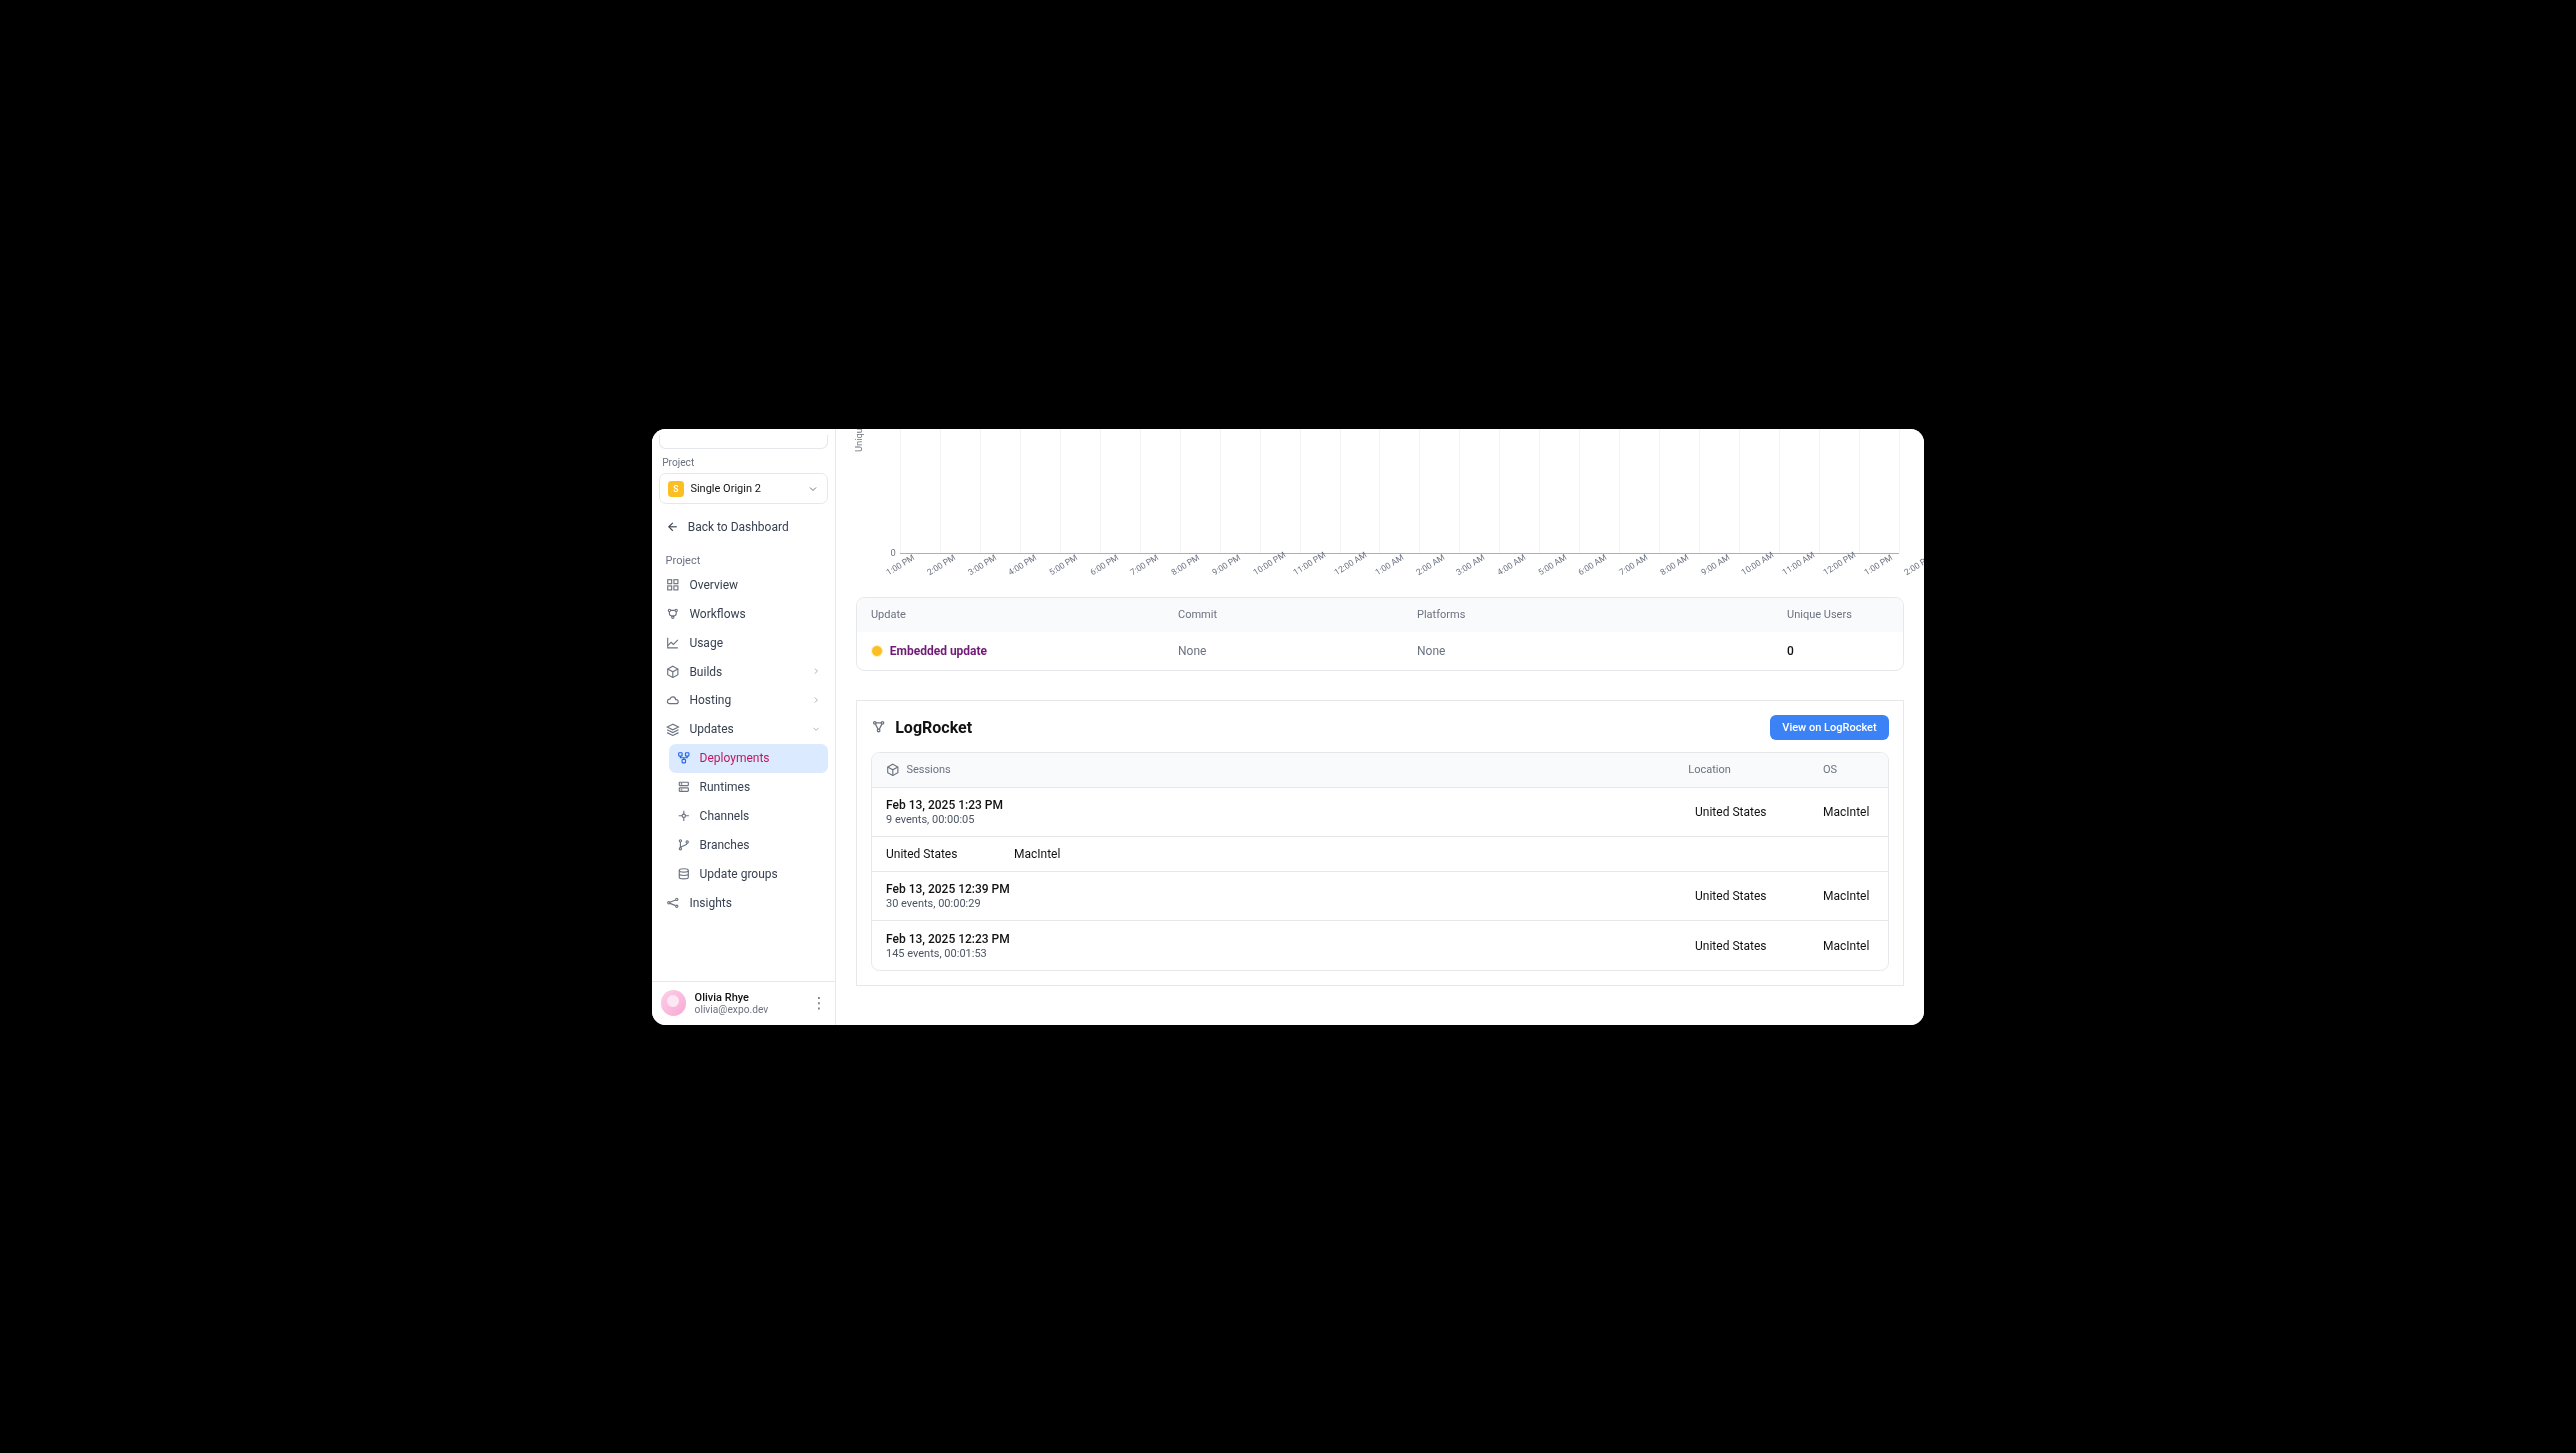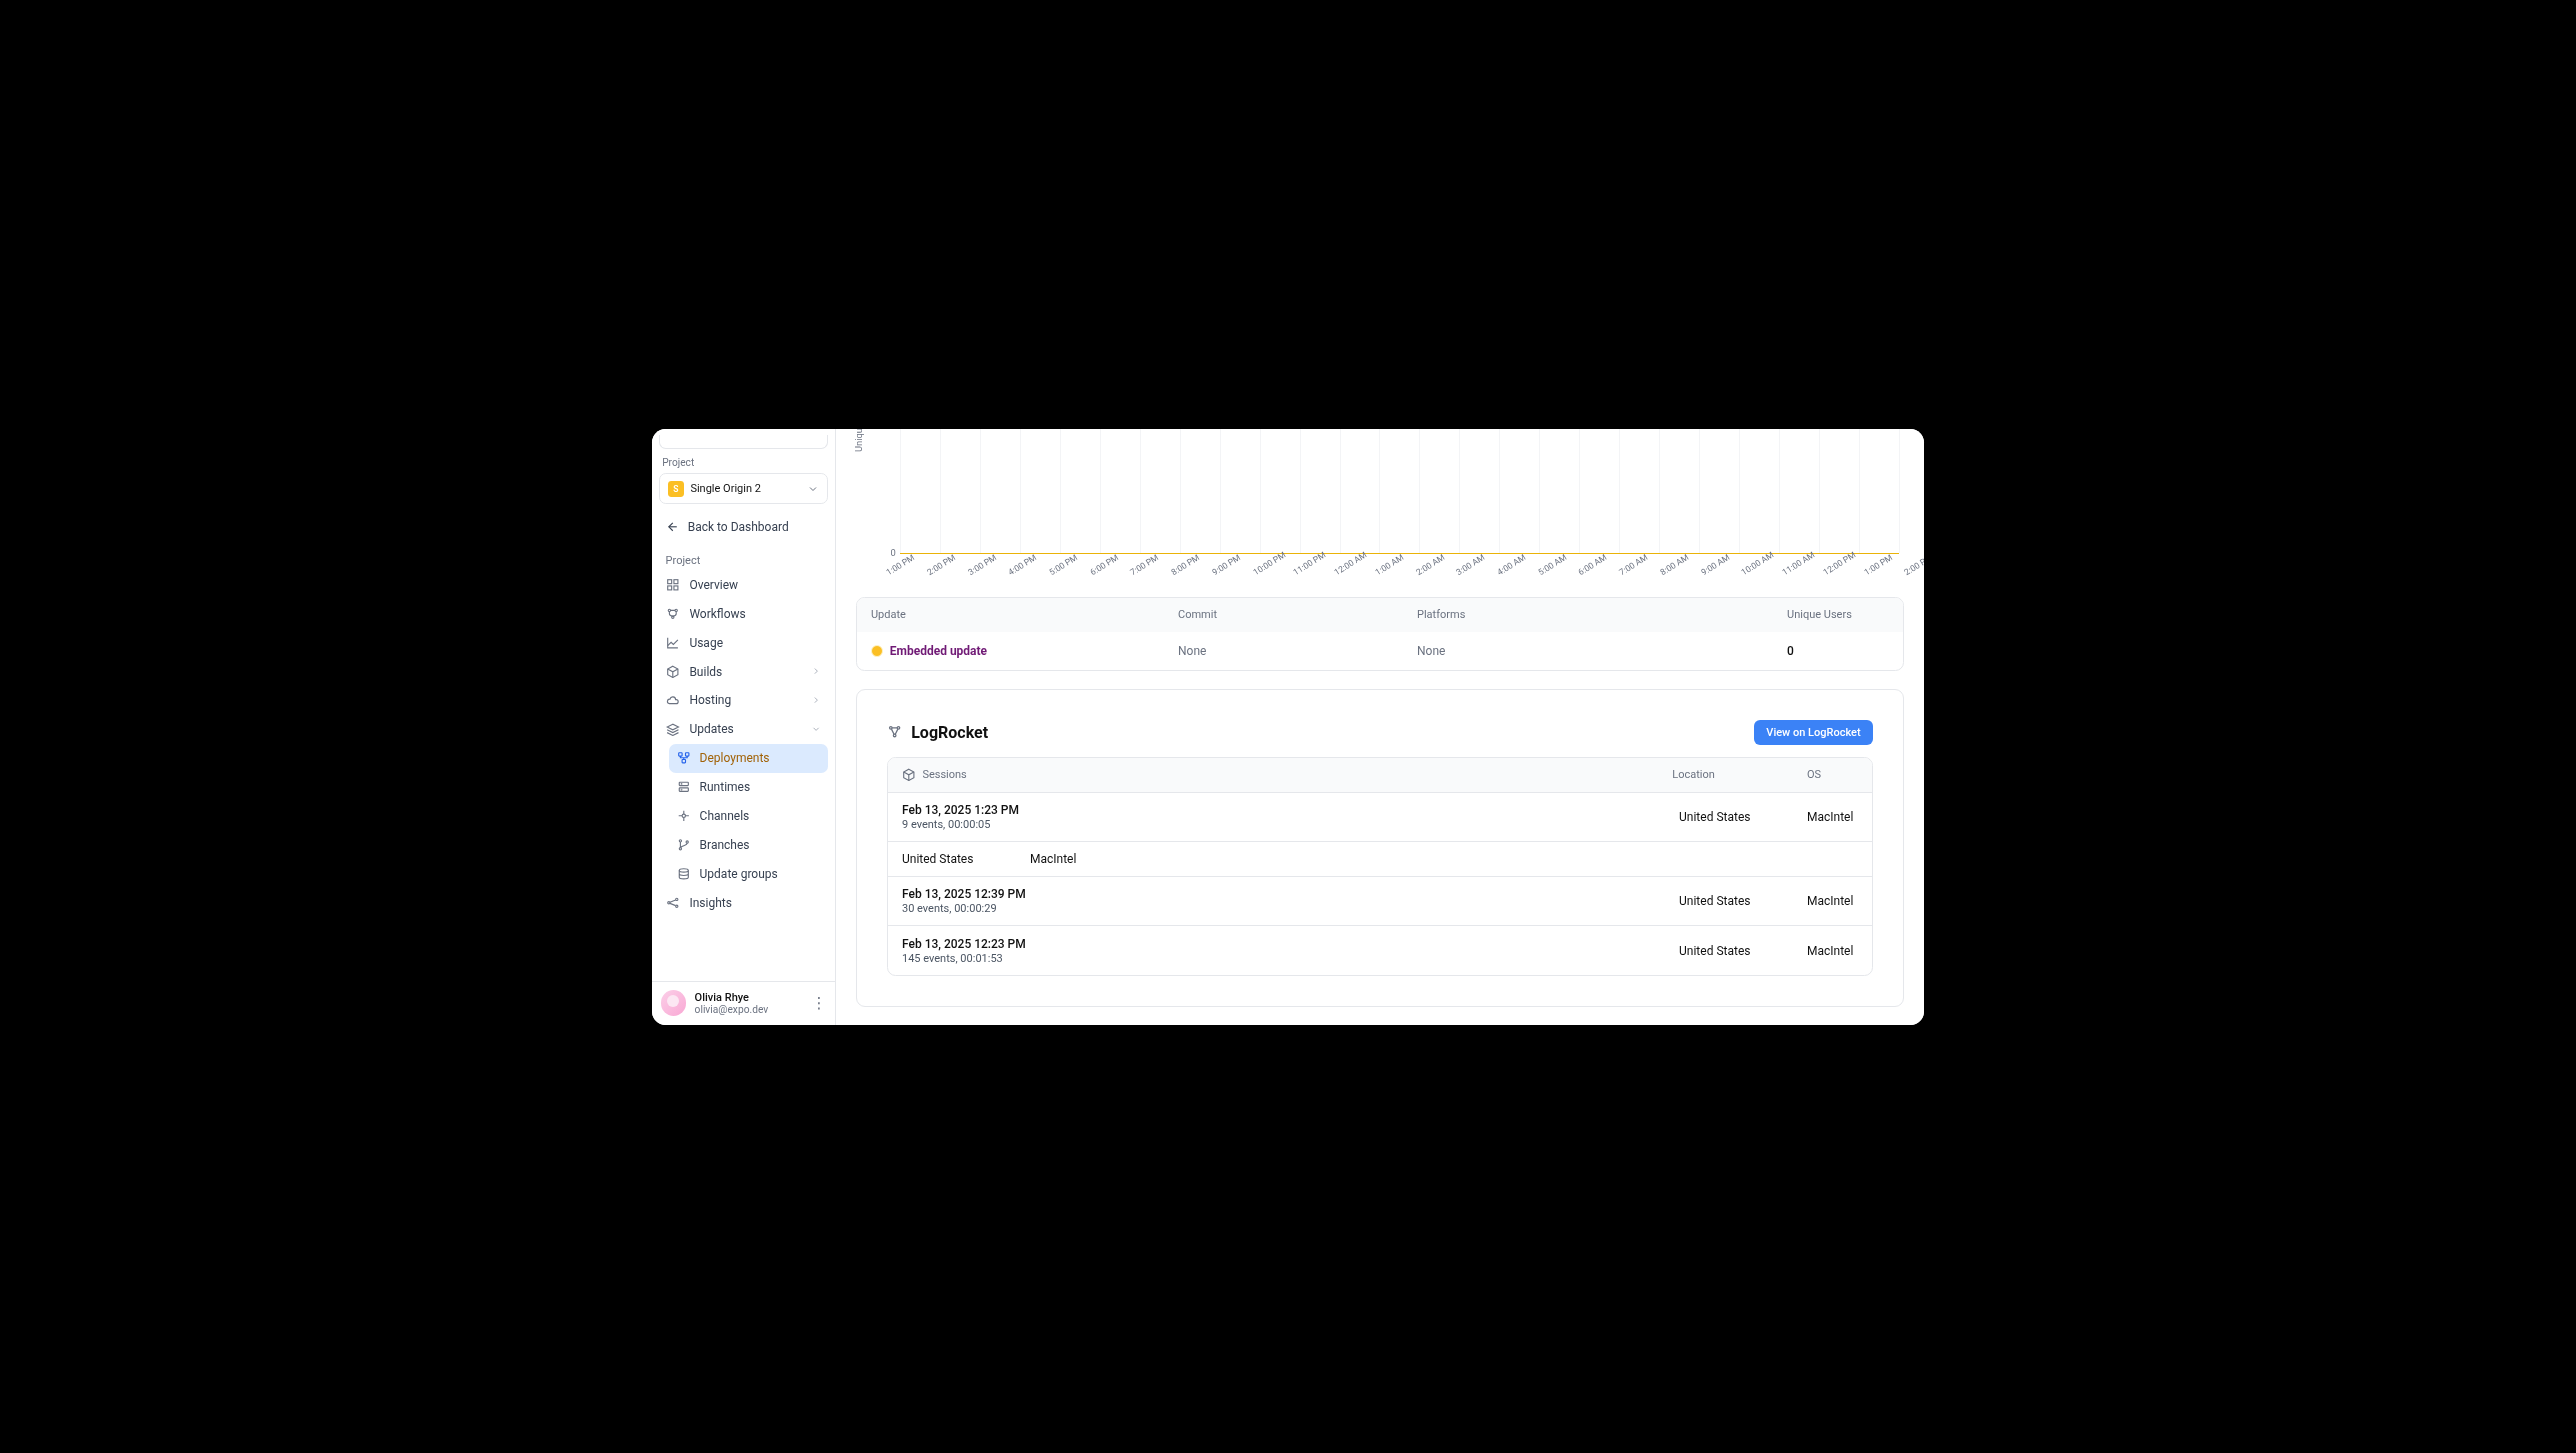--- a/index.html
+++ b/index.html
@@ -10,21 +10,21 @@
 .search-ph{height:13.6px;border:0.9px solid #e5e7eb;border-radius:6.8px;border-top:0;border-top-left-radius:0;border-top-right-radius:0;margin-bottom:8.5px}
 .label{font-size:10.2px;color:#6b7280;padding:0 3.4px 5.1px}
 .proj-sel{display:flex;align-items:center;gap:6.8px;border:0.9px solid #e5e7eb;border-radius:6.8px;padding:6.8px 8.5px;cursor:pointer}
 .proj-badge{width:15.3px;height:15.3px;background:#fbbf24;border-radius:3.4px;display:flex;align-items:center;justify-content:center;font-size:8.5px;font-weight:600;color:#fff}
 .proj-name{font-size:11px;flex:1;color:#111}
 .chev{color:#6b7280}
 .nav{padding:6.8px;overflow-y:auto;flex:1}
 .back{display:flex;align-items:center;gap:8.5px;padding:8.5px 6.8px;font-size:12px;color:#374151;cursor:pointer;border-radius:6.8px;margin-bottom:5.1px}
 .section-label{font-size:11px;color:#6b7280;padding:6.8px 6.8px 3.4px}
 .nav-item{display:flex;align-items:center;gap:8.5px;padding:6.8px;font-size:12px;color:#374151;cursor:pointer;border-radius:6.8px}
-.nav-item.active{background:#dbeafe;color:#a16207}
+.nav-item.active{background:#dbeafe;color:#be185d}
 .nav-item .ico{width:15.3px;height:15.3px;display:flex;align-items:center;justify-content:center;color:#6b7280}
 .nav-item.active .ico{color:#2563eb}
 .nav-sub{padding-left:10.2px}
 .nav-item .exp{margin-left:auto;color:#9ca3af}
 .sidebar-footer{border-top:0.9px solid #e5e7eb;padding:8.5px;display:flex;align-items:center;gap:8.5px}
 .avatar{width:25.6px;height:25.6px;border-radius:50%;background:linear-gradient(135deg,#fbcfe8,#f9a8d4);position:relative;overflow:hidden}
 .avatar::after{content:"";position:absolute;top:4.3px;left:6.8px;width:12px;height:12px;border-radius:50%;background:#fce7f3}
 .user-meta{flex:1;min-width:0}
 .user-name{font-size:11px;color:#111;font-weight:500}
 .user-email{font-size:10.2px;color:#6b7280}
@@ -39,21 +39,21 @@
 .chart-ticks span{position:absolute;font-size:8.5px;color:#6b7280;transform:rotate(-32deg);transform-origin:left center;white-space:nowrap;bottom:12px}
 .utable{border:0.9px solid #e5e7eb;border-radius:8.5px;margin-top:6.8px;overflow:hidden}
 .utable-h{display:flex;padding:10.2px 13.6px;background:#f9fafb;font-size:11px;color:#6b7280}
 .utable-r{display:flex;padding:12px 13.6px;font-size:12px;color:#6b7280;align-items:center}
 .c-upd{flex:0 0 307px;display:flex;align-items:center;gap:6.8px}
 .c-com{flex:0 0 239px}
 .c-plat{flex:1}
 .c-uu{flex:0 0 102px;}
 .upd-dot{width:12px;height:12px;border-radius:50%;background:#fbbf24;border:1.7px solid #fef3c7}
 .upd-name{color:#701a75;font-weight:700}
-.card{border:0.9px solid #e5e7eb;border-radius:9px;margin-top:18px;padding:30px}
+.card{border:0.9px solid #e5e7eb;border-radius:0;margin-top:29px;padding:14px}
 .card-h{display:flex;align-items:center;gap:8.5px;margin-bottom:12px}
 .card-h .ico{color:#6b7280}
 .card-title{font-size:16px;font-weight:700;color:#111;flex:1}
 .btn-primary{background:#3b82f6;color:#fff;border:0;padding:6px 12px;border-radius:6px;font-size:11px;font-weight:500;cursor:pointer}
 .sess-table{border:0.9px solid #e5e7eb;border-radius:8.5px;overflow:hidden}
 .sess-h{display:flex;padding:10.2px 13.6px;background:#f9fafb;font-size:11px;color:#6b7280;align-items:center;gap:6.8px}
 .sess-h .sess-col{flex:1;display:flex;align-items:center;gap:6.8px}
 .sess-h .loc-col{flex:0 0 128px}
 .sess-h .os-col{flex:0 0 51px}
 .sess-row{display:flex;padding:10.2px 13.6px;border-top:0.9px solid #e5e7eb;align-items:center}

